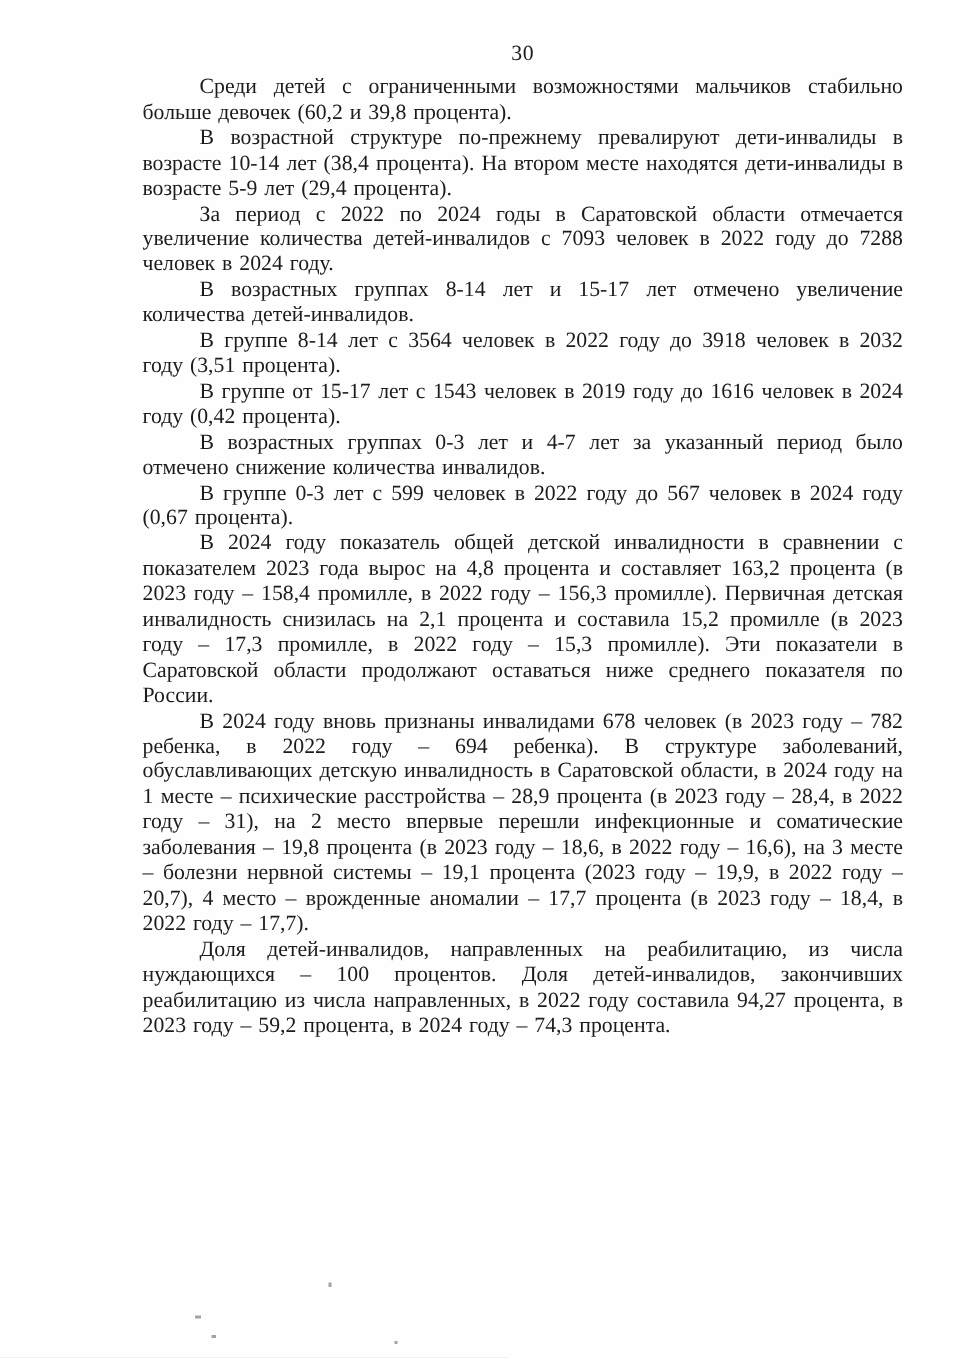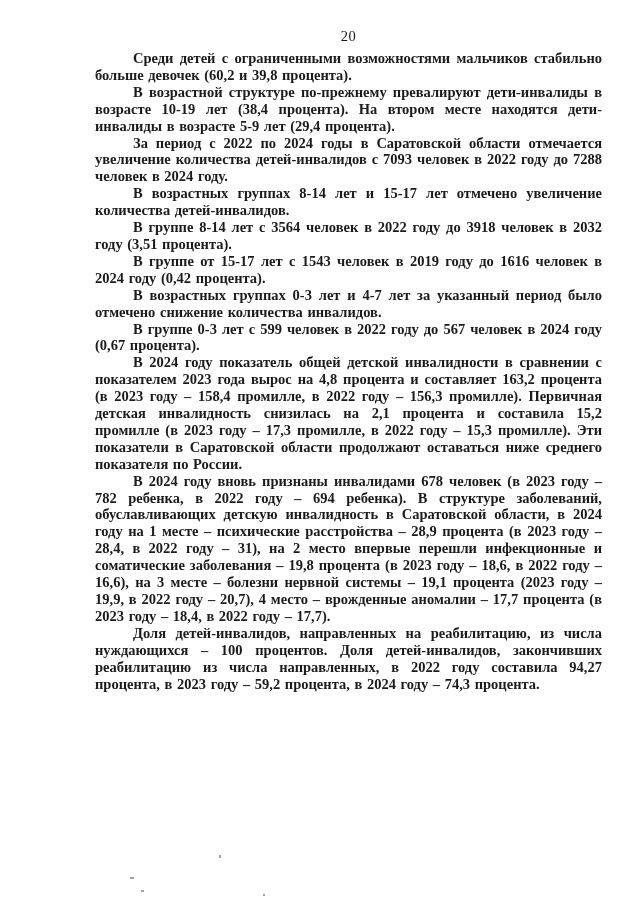--- a/index.html
+++ b/index.html
@@ -26,46 +26,45 @@
     font-size: 14.5px;
     letter-spacing: 0.5px;
   }
   .content {
     position: absolute;
     top: 50px;
     left: 95px;
     width: 507px;
     font-size: 14.5px;
     line-height: 16.9px;
-    font-weight: bold;
   }
   .content p {
     margin: 0;
     text-indent: 38px;
     text-align: justify;
     word-spacing: 1px;
   }
   .speck {
     position: absolute;
     background: #a3a3a3;
   }
   .speck-1 { left: 219px; top: 855px; width: 2px; height: 3px; }
   .speck-2 { left: 130px; top: 877px; width: 4px; height: 2px; }
   .speck-3 { left: 141px; top: 890px; width: 3px; height: 2px; }
   .speck-4 { left: 263px; top: 894px; width: 2px; height: 2px; }
 </style>
 </head>
 <body>
 
 <div class="page">
-  <div class="page-number">20</div>
+  <div class="page-number">30</div>
 
   <div class="content">
     <p>Среди детей с ограниченными возможностями мальчиков стабильно больше девочек (60,2 и 39,8 процента).</p>
-    <p>В возрастной структуре по-прежнему превалируют дети-инвалиды в возрасте 10-19 лет (38,4 процента). На втором месте находятся дети-инвалиды в возрасте 5-9 лет (29,4 процента).</p>
+    <p>В возрастной структуре по-прежнему превалируют дети-инвалиды в возрасте 10-14 лет (38,4 процента). На втором месте находятся дети-инвалиды в возрасте 5-9 лет (29,4 процента).</p>
     <p>За период с 2022 по 2024 годы в Саратовской области отмечается увеличение количества детей-инвалидов с 7093 человек в 2022 году до 7288 человек в 2024 году.</p>
     <p>В возрастных группах 8-14 лет и 15-17 лет отмечено увеличение количества детей-инвалидов.</p>
     <p>В группе 8-14 лет с 3564 человек в 2022 году до 3918 человек в 2032 году (3,51 процента).</p>
     <p>В группе от 15-17 лет с 1543 человек в 2019 году до 1616 человек в 2024 году (0,42 процента).</p>
     <p>В возрастных группах 0-3 лет и 4-7 лет за указанный период было отмечено снижение количества инвалидов.</p>
     <p>В группе 0-3 лет с 599 человек в 2022 году до 567 человек в 2024 году (0,67 процента).</p>
     <p>В 2024 году показатель общей детской инвалидности в сравнении с показателем 2023 года вырос на 4,8 процента и составляет 163,2 процента (в 2023 году – 158,4 промилле, в 2022 году – 156,3 промилле). Первичная детская инвалидность снизилась на 2,1 процента и составила 15,2 промилле (в 2023 году – 17,3 промилле, в 2022 году – 15,3 промилле). Эти показатели в Саратовской области продолжают оставаться ниже среднего показателя по России.</p>
     <p>В 2024 году вновь признаны инвалидами 678 человек (в 2023 году – 782 ребенка, в 2022 году – 694 ребенка). В структуре заболеваний, обуславливающих детскую инвалидность в Саратовской области, в 2024 году на 1 месте – психические расстройства – 28,9 процента (в 2023 году – 28,4, в 2022 году – 31), на 2 место впервые перешли инфекционные и соматические заболевания – 19,8 процента (в 2023 году – 18,6, в 2022 году – 16,6), на 3 месте – болезни нервной системы – 19,1 процента (2023 году – 19,9, в 2022 году – 20,7), 4 место – врожденные аномалии – 17,7 процента (в 2023 году – 18,4, в 2022 году – 17,7).</p>
     <p>Доля детей-инвалидов, направленных на реабилитацию, из числа нуждающихся – 100 процентов. Доля детей-инвалидов, закончивших реабилитацию из числа направленных, в 2022 году составила 94,27 процента, в 2023 году – 59,2 процента, в 2024 году – 74,3 процента.</p>
   </div>

